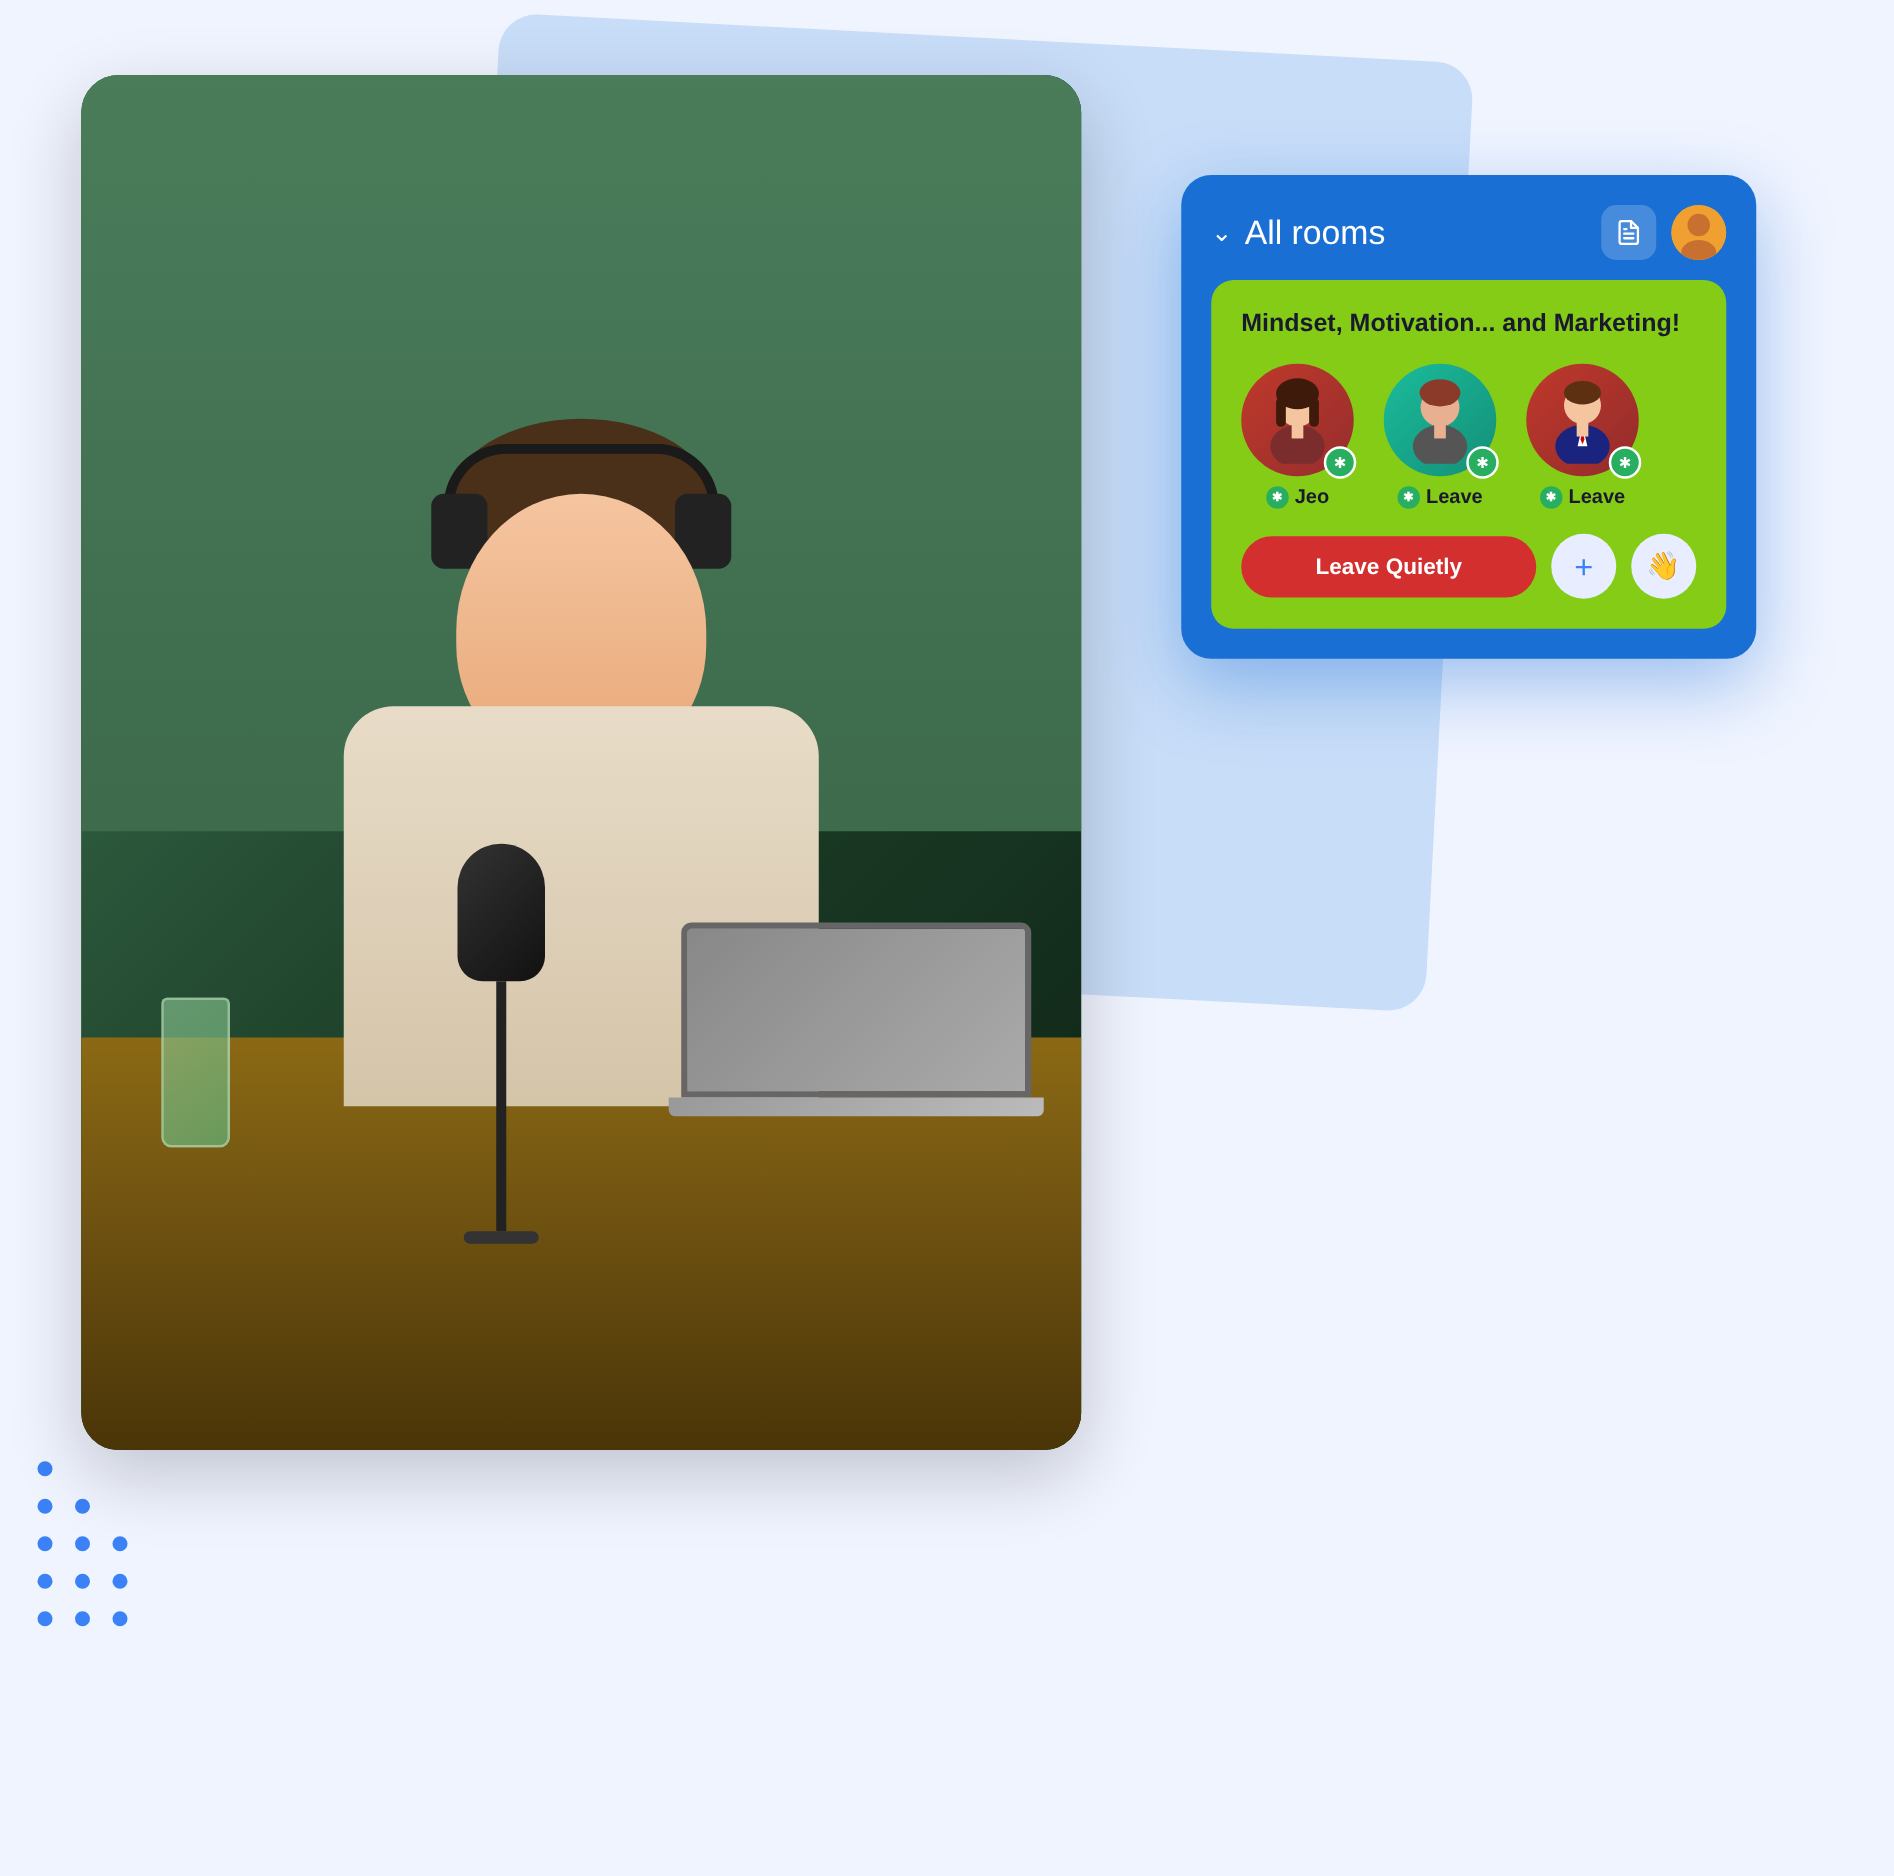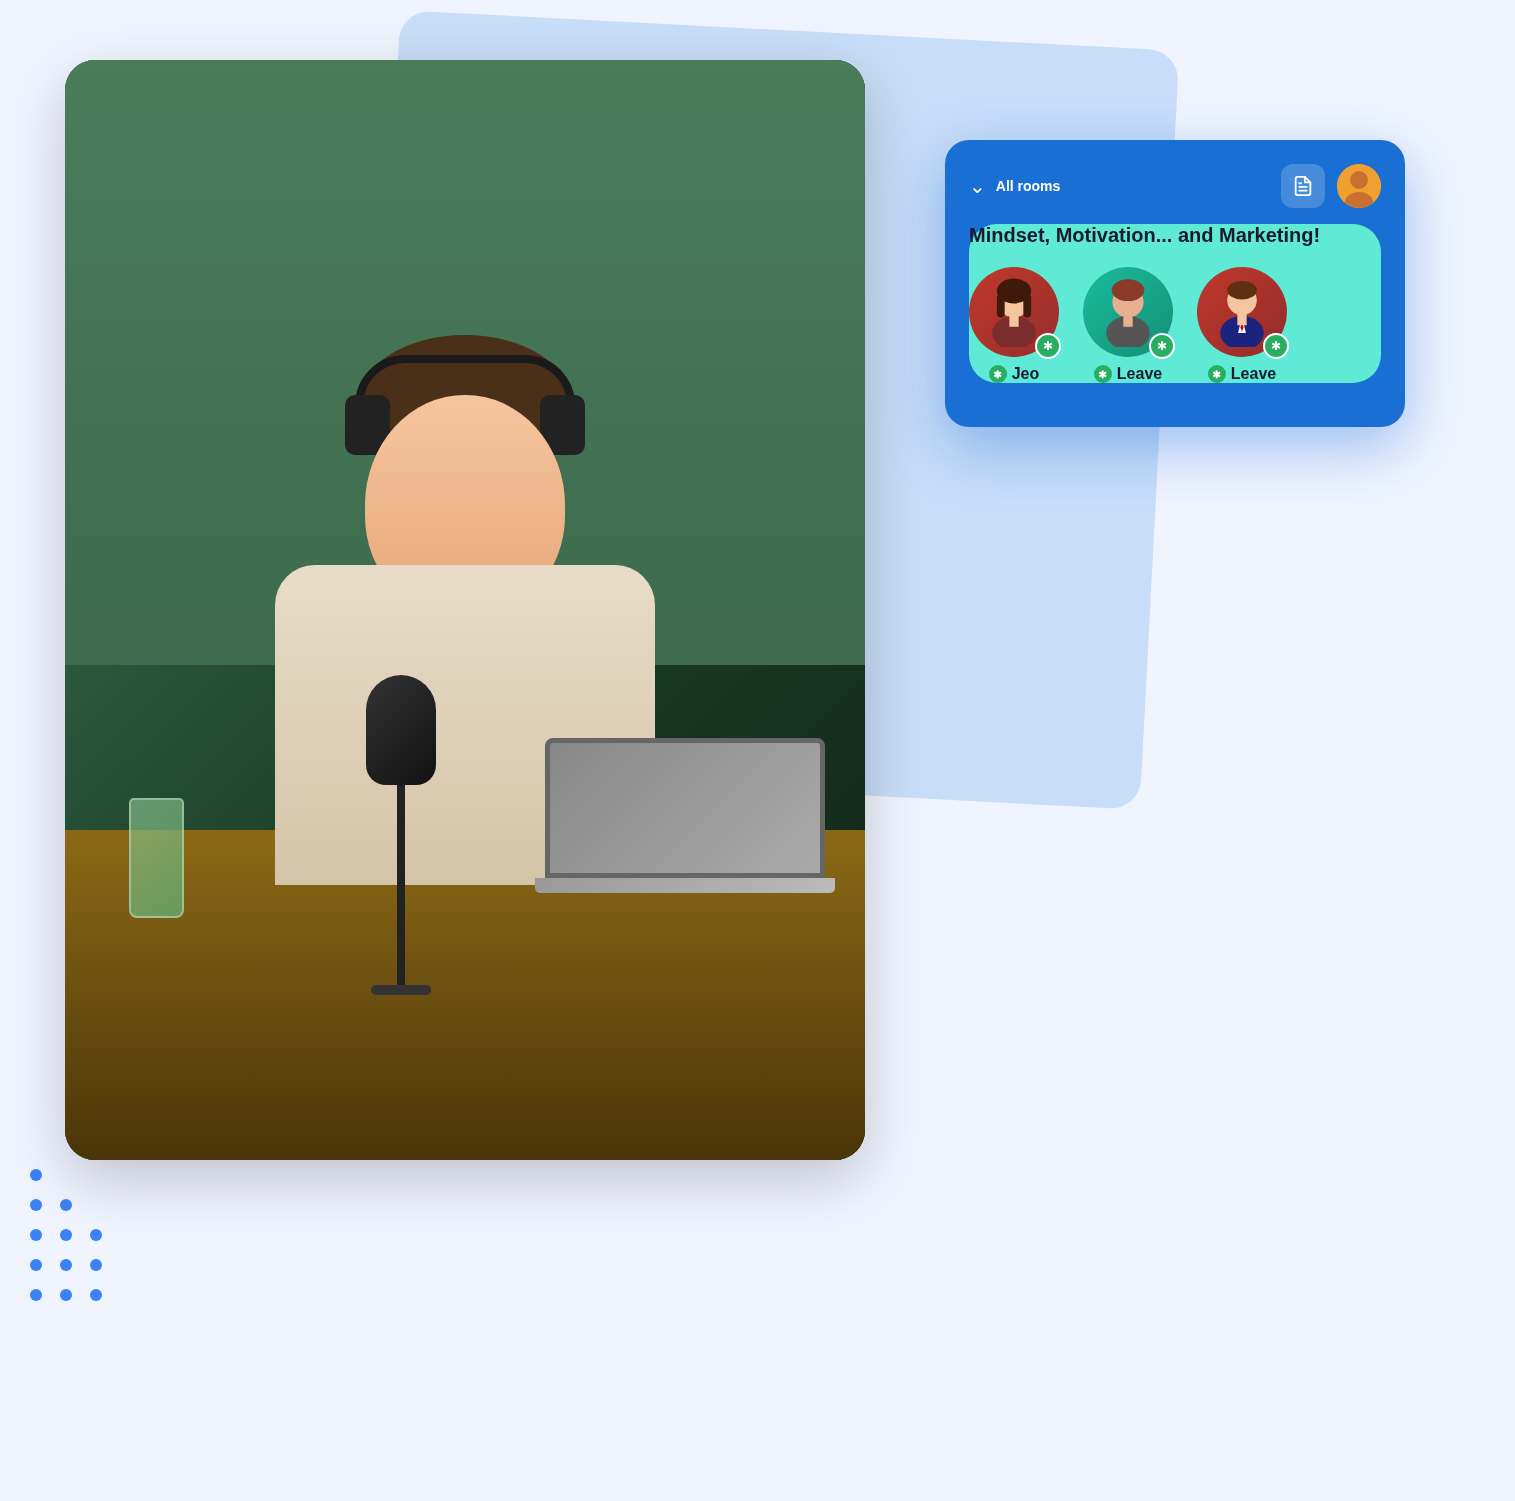--- a/index.html
+++ b/index.html
@@ -277,22 +277,22 @@
       gap: 10px;
     }
 
     .chevron-down {
       color: white;
       font-size: 20px;
     }
 
     .panel-title {
       color: white;
-      font-size: 14px;
-      font-weight: 700;
+      font-size: 27px;
+      font-weight: 400;
     }
 
     .panel-header-icons {
       display: flex;
       align-items: center;
       gap: 12px;
     }
 
     .doc-icon {
       width: 44px;
@@ -312,22 +312,23 @@
       background: #f0a030;
       border-radius: 50%;
       display: flex;
       align-items: center;
       justify-content: center;
       overflow: hidden;
     }
 
     
     .inner-card {
-      background: #5eead4;
-      border-radius: 28px;
+      background: #84cc16;
+      border-radius: 18px;
+      padding: 24px;
     }
 
     .room-title {
       font-size: 20px;
       font-weight: 700;
       color: #1a1a2e;
       margin-bottom: 20px;
       text-align: left;
     }
 
@@ -630,17 +631,26 @@
             <div class="mic-badge">✱</div>
           </div>
           <div class="participant-name">
             <div class="name-badge">✱</div>
             <span>Leave</span>
           </div>
         </div>
 
       </div>
 
+      <div class="actions-row">
+        <button class="leave-btn">Leave Quietly</button>
+        <button class="action-btn">
+          <span class="plus-btn">+</span>
+        </button>
+        <button class="action-btn">
+          <span>👋</span>
+        </button>
+      </div>
 
     </div>
   </div>
 
 </div>
 
 </body></html>

